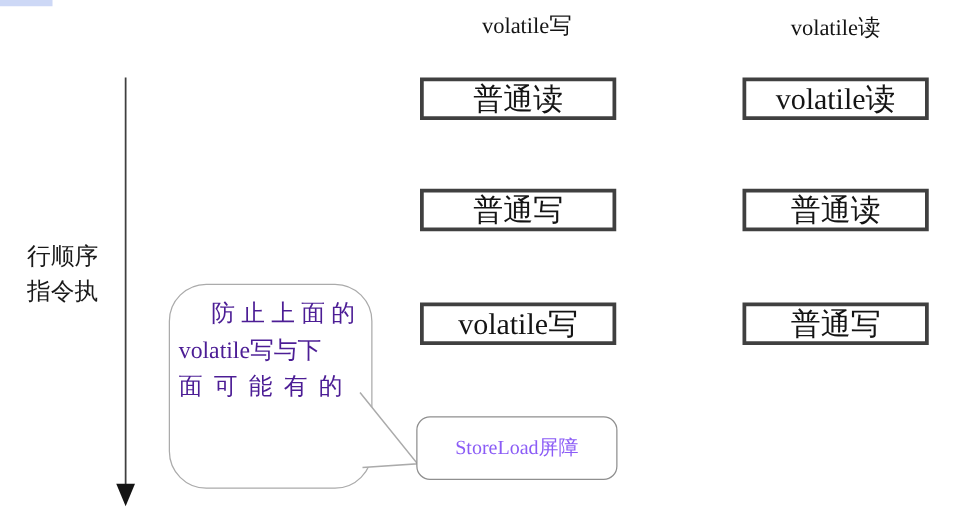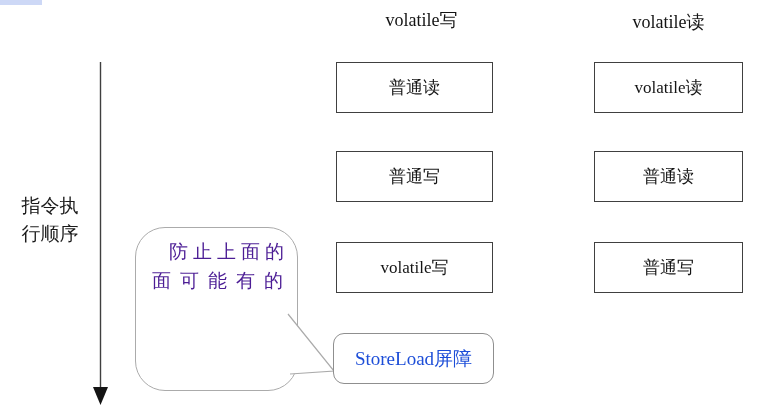--- a/index.html
+++ b/index.html
@@ -38,88 +38,89 @@
     width: 72px;
     font-size: 19px;
     line-height: 28px;
     text-align: center;
     color: #1a1a1a;
   }
 
   .flow-box {
     position: absolute;
     width: 157px;
-    height: 51px;
-    border: 1px solid #404040;
+    height: 34px;
+    border: 3px solid #404040;
     background: #ffffff;
     display: flex;
     align-items: center;
     justify-content: center;
-    font-size: 17px;
+    font-size: 24px;
     color: #141414;
   }
   .lcol { left: 336px; }
   .rcol { left: 594px; width: 149px; }
   .row1 { top: 62px; }
   .row2 { top: 151px; }
   .row3 { top: 242px; }
 
   .barrier-box {
     position: absolute;
     left: 333px; top: 333px;
     width: 161px; height: 51px;
     border: 1px solid #8f8f8f;
     border-radius: 11px;
     background: #ffffff;
     display: flex;
     align-items: center;
     justify-content: center;
-    font-size: 19px;
-    color: #1d4ed8;
+    font-size: 16px;
+    color: #8b5cf6;
   }
 
   .callout {
     position: absolute;
     left: 135px; top: 227px;
     width: 163px; height: 164px;
     border: 1px solid #ababab;
     border-radius: 30px;
     background: #ffffff;
     padding: 9px 5px 0 7px;
     font-size: 19px;
     line-height: 29px;
     color: #4c1d95;
   }
   .callout .ln1 { text-indent: 26px; letter-spacing: 5px; }
-  .callout .ln3 { letter-spacing: 9px; text-align: right; }
+  .callout .ln3 { letter-spacing: 9px; }
 
   .overlay {
     position: absolute;
     left: 0; top: 0;
     width: 781px; height: 419px;
     pointer-events: none;
   }
 </style>
 </head>
 <body>
 
 <div id="canvas">
 
   <div class="highlight"></div>
 
   <div class="col-header left">volatile写</div>
   <div class="col-header right">volatile读</div>
 
   <div class="exec-label">
+    <div>行顺序</div>
     <div>指令执</div>
-    <div>行顺序</div>
   </div>
 
   <div class="callout">
     <div class="ln1">防止上面的</div>
+    <div class="ln2">volatile写与下</div>
     <div class="ln3">面可能有的</div>
   </div>
 
   <svg class="overlay" width="781" height="419" viewBox="0 0 781 419" xmlns="http://www.w3.org/2000/svg">
     <line x1="100.5" y1="62" x2="100.5" y2="389" stroke="#3f3f3f" stroke-width="1.4"></line>
     <polygon points="93,387 108,387 100.5,405" fill="#141414"></polygon>
     <polyline points="288,314 334,371 290,374" fill="#ffffff" stroke="#ababab" stroke-width="1.2"></polyline>
   </svg>
 
   <div class="flow-box lcol row1">普通读</div>

